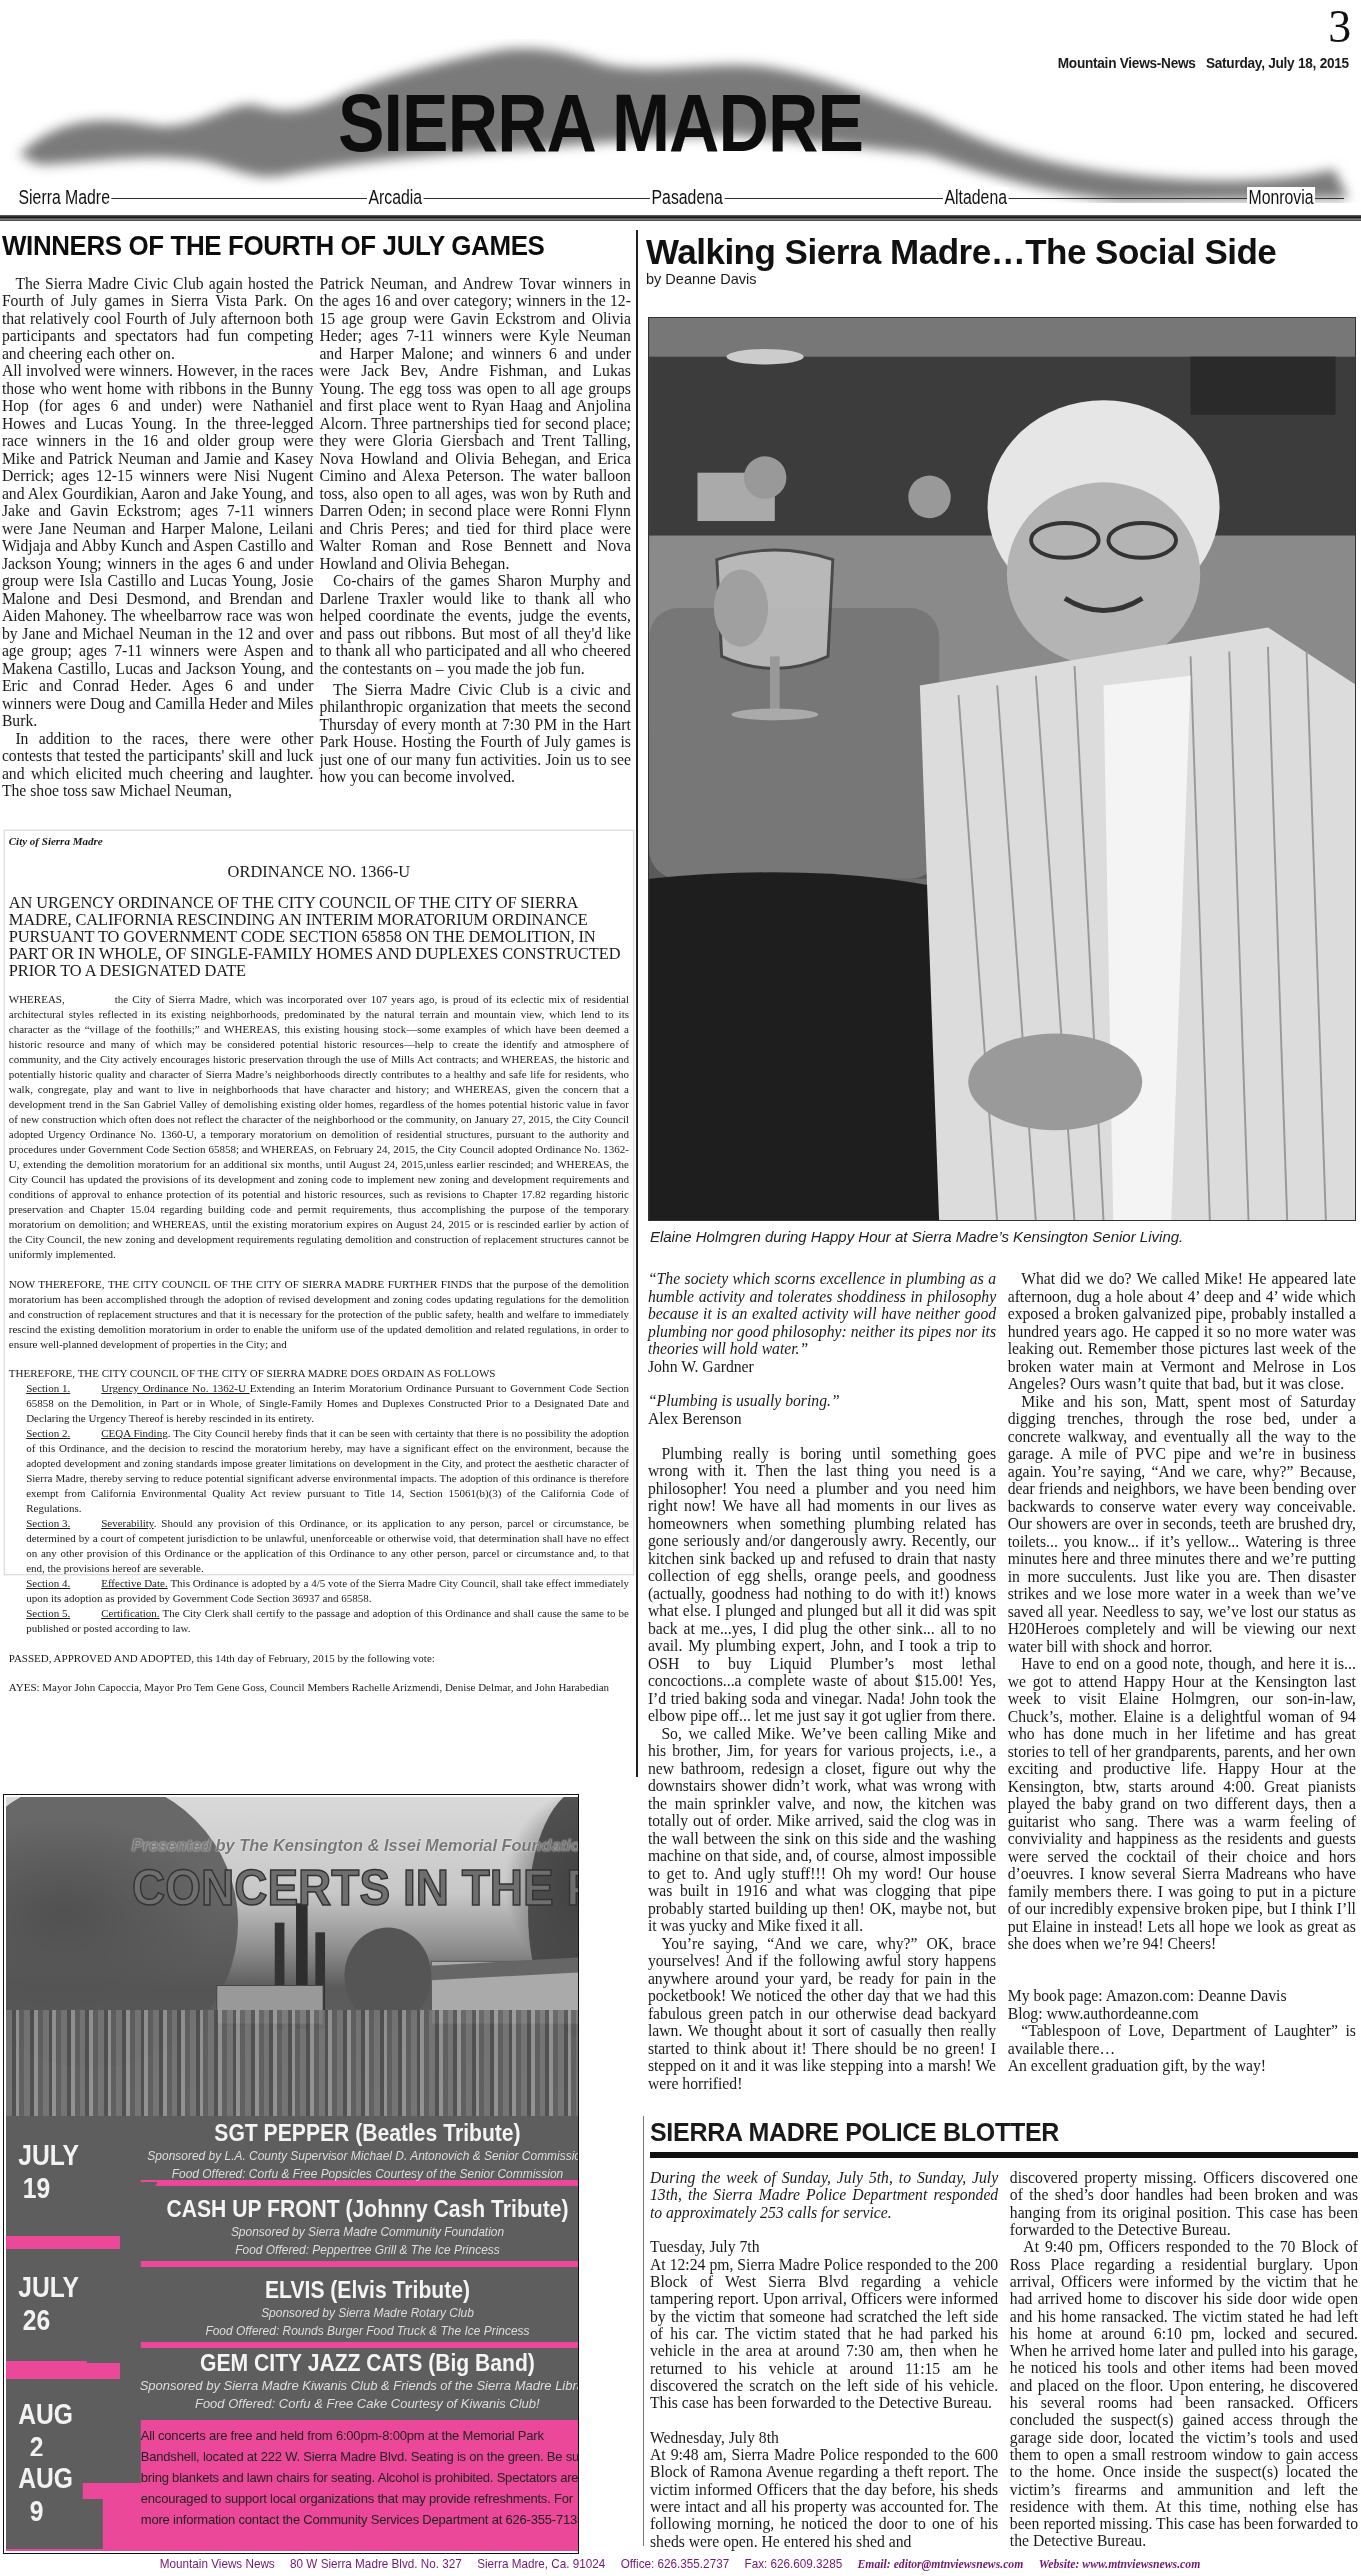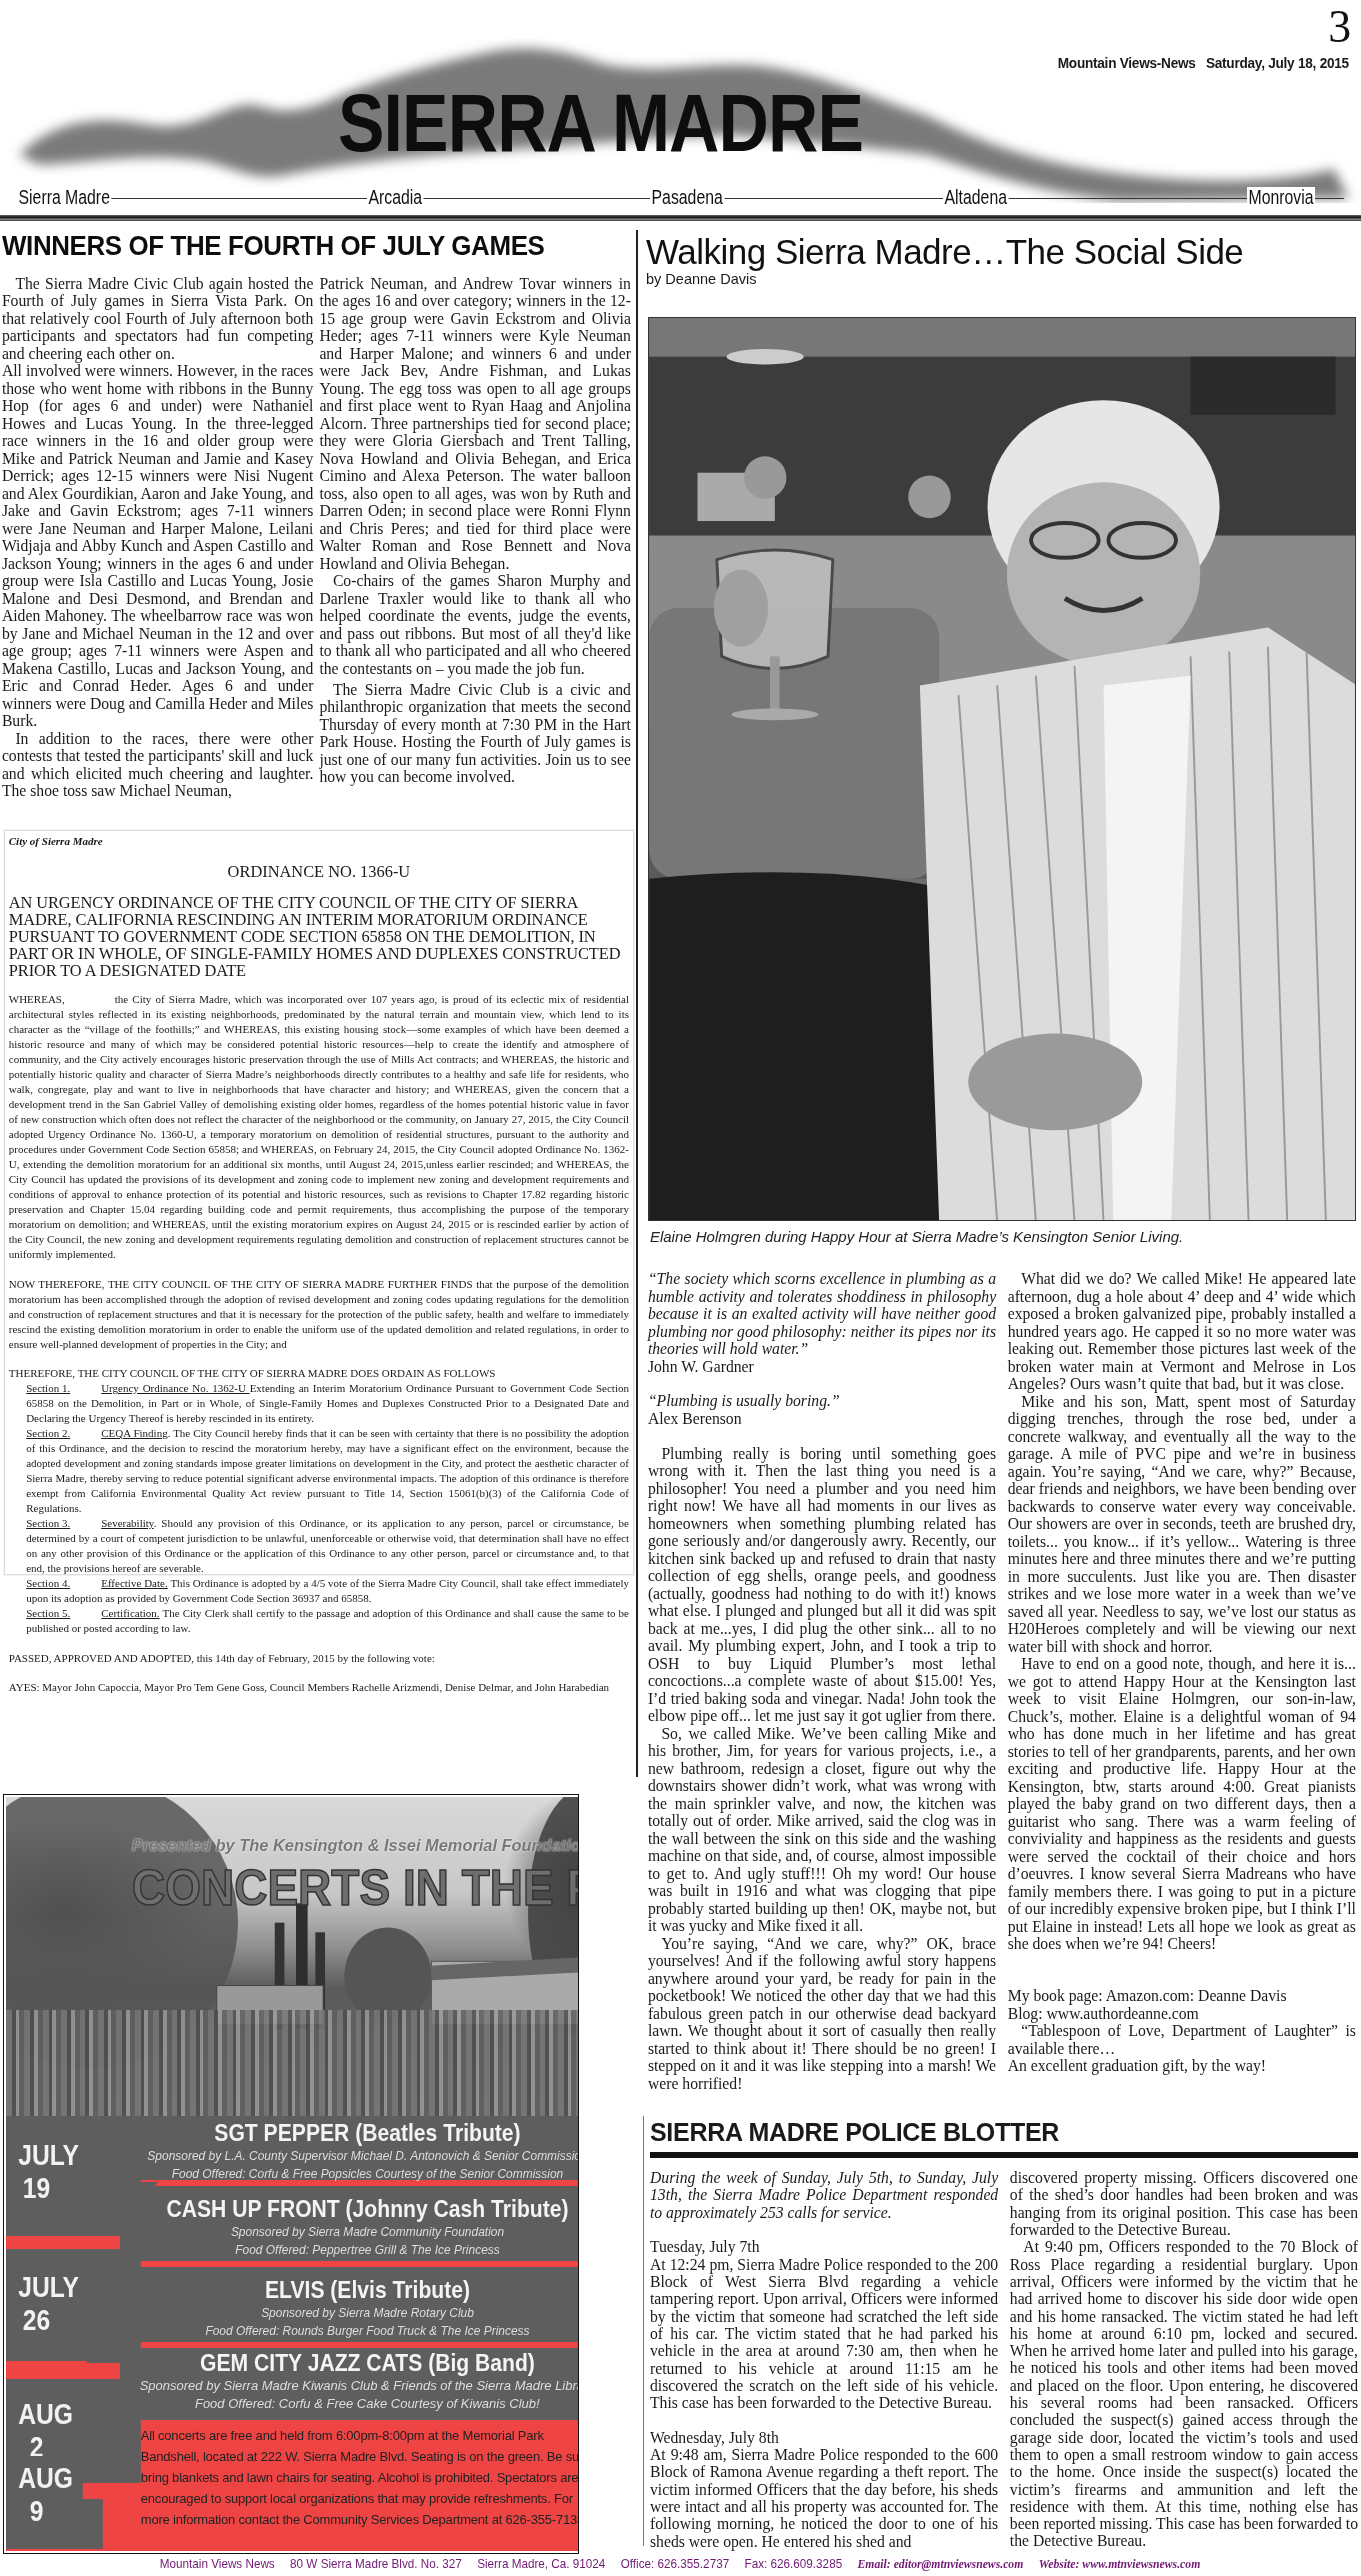--- a/index.html
+++ b/index.html
@@ -44,32 +44,32 @@
   .concerts { position: absolute; left: 2.9px; top: 1794px; width: 576px; height: 760px; border: 1.9px solid #111; background: #fff; overflow: hidden; }
   .concert-photo { position: absolute; left: 1.9px; top: 1.9px; width: 611px; height: 319px; background:
       radial-gradient(ellipse 222px 135px at 58px 116px, #3b3b3b, transparent 70%),
       radial-gradient(ellipse 116px 135px at 580px 87px, #2d2d2d, transparent 70%),
       linear-gradient(180deg, #d9d9d9 0%, #c8c8c8 30%, #8c8c8c 48%, #5a5a5a 60%, #6a6a6a 100%);
   }
   .concert-photo .trees { position: absolute; left: 0; top: 0; width: 611px; height: 319px; }
   .concert-photo .crowd { position: absolute; left: 0; bottom: 0; width: 611px; height: 106px; background: repeating-linear-gradient(90deg, #777 0 5.8px, #4d4d4d 5.8px 9.7px, #999 9.7px 13.5px, #5f5f5f 13.5px 18.4px); opacity: 0.85; }
   .presented { position: absolute; left: 126px; top: 39px; font-family: "Liberation Sans", sans-serif; font-weight: bold; font-style: italic; font-size: 16.4px; color: #777; text-shadow: 0 0 1.9px #fff; white-space: nowrap; }
   .concert-title { position: absolute; left: 126px; top: 62px; font-family: "Liberation Sans", sans-serif; font-weight: bold; font-size: 50px; color: #6e6e6e; letter-spacing: 0px; -webkit-text-stroke: 1.5px #333; white-space: nowrap; transform: scaleX(0.92); transform-origin: left; }
-  .schedule { position: absolute; left: 1.9px; top: 321px; width: 611px; height: 435px; background: #ef4444; }
+  .schedule { position: absolute; left: 1.9px; top: 321px; width: 611px; height: 435px; background: #ec4899; }
   .date-block { position: absolute; left: 0; width: 135px; height: 92px; background: #5e5e5e; clip-path: polygon(0 0, 100% 0, 100% 100%, 0 100%); }
   .date-label { position: absolute; left: 9.7px; font-family: "Liberation Sans", sans-serif; font-weight: bold; color: #f2f2f2; font-size: 29px; line-height: 33px; text-align: center; width: 43px; transform: scaleX(0.85); }
   .event { position: absolute; left: 114px; width: 495px; background: #5e5e5e; color: #f4f4f4; text-align: center; font-family: "Liberation Sans", sans-serif; }
   .event .ev-name { font-weight: bold; font-size: 24px; line-height: 29px; transform: scaleX(0.88); white-space: nowrap; }
   .event .ev-sub { font-style: italic; font-size: 13px; line-height: 18.4px; color: #dedede; transform: scaleX(0.92); white-space: nowrap; }
   .connector { position: absolute; background: #5e5e5e; }
   .concert-note { position: absolute; left: 135px; top: 286px; width: 464px; font-family: "Liberation Sans", sans-serif; font-size: 13px; line-height: 21px; color: #222; letter-spacing: -0.2px; }
 
   
   .walking { position: absolute; left: 646px; top: 232px; width: 711px; }
-  .walking h1 { font-family: "Liberation Sans", sans-serif; font-weight: normal; font-size: 35px; line-height: 39px; letter-spacing: -0.5px; color: #111; white-space: nowrap; }
+  .walking h1 { font-family: "Liberation Sans", sans-serif; font-weight: bold; font-size: 35px; line-height: 39px; letter-spacing: -0.5px; color: #111; white-space: nowrap; }
   .byline { font-family: "Liberation Sans", sans-serif; font-size: 14.5px; line-height: 17.4px; margin-top: 0px; }
   .photo { position: absolute; left: 1.9px; top: 85px; width: 708px; height: 904px; border: 1px solid #333; overflow: hidden; background: #4a4a4a; }
   .photo svg { display: block; }
   .caption { position: absolute; left: 3.9px; top: 996px; font-family: "Liberation Sans", sans-serif; font-style: italic; font-size: 15px; line-height: 17.4px; color: #222; white-space: nowrap; }
   .walk-cols { position: absolute; left: 1.9px; top: 1038px; width: 708px; display: flex; gap: 11.6px; }
   .walk-cols .col { flex: 1; font-size: 15.7px; line-height: 17.5px; text-align: justify; }
   .walk-cols p { margin: 0; }
   .quote { font-style: italic; }
   .blank { height: 17.4px; }
 

